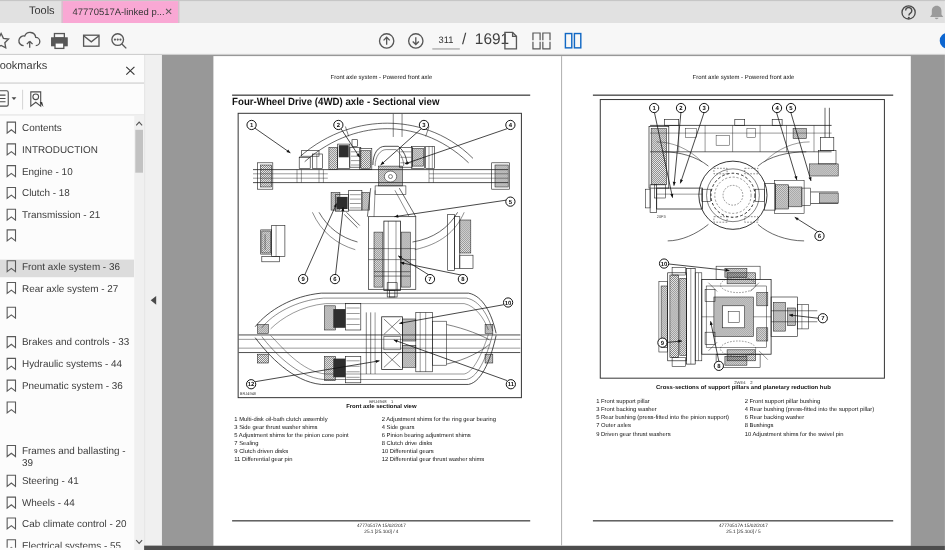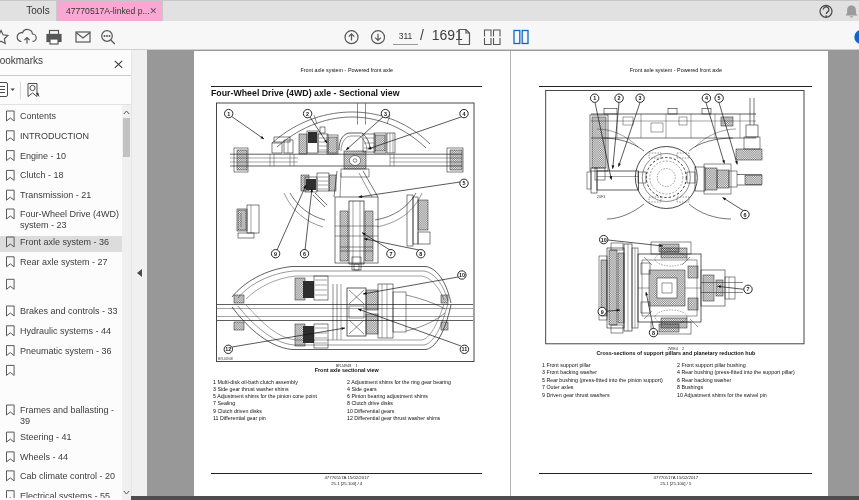--- a/index.html
+++ b/index.html
@@ -126,21 +126,20 @@
   <path d="M20.5 5.5 v18" stroke="#d8d8d8"></path>
 </svg>
 
 <div class="abs" id="bmlist">
     <div class="sel"></div>
     <div class="bm" style="top:8.5px">Contents</div>
     <div class="bm" style="top:28.3px">INTRODUCTION</div>
     <div class="bm" style="top:48.1px">Engine - 10</div>
     <div class="bm" style="top:67.9px">Clutch - 18</div>
     <div class="bm" style="top:87.7px">Transmission - 21</div>
-    <div class="bm" style="top:106.5px">Four-Wheel Drive (4WD)<br>system - 23</div>
     <div class="bm" style="top:134.5px">Front axle system - 36</div>
     <div class="bm" style="top:154.3px">Rear axle system - 27</div>
     <div class="bm" style="top:203.5px">Brakes and controls - 33</div>
     <div class="bm" style="top:223.3px">Hydraulic systems - 44</div>
     <div class="bm" style="top:243.1px">Pneumatic system - 36</div>
     <div class="bm" style="top:302.5px">Frames and ballasting -<br>39</div>
     <div class="bm" style="top:329.6px">Steering - 41</div>
     <div class="bm" style="top:349.4px">Wheels - 44</div>
     <div class="bm" style="top:368.4px">Cab climate control - 20</div>
     <div class="bm" style="top:388.2px">Electrical systems - 55</div>

